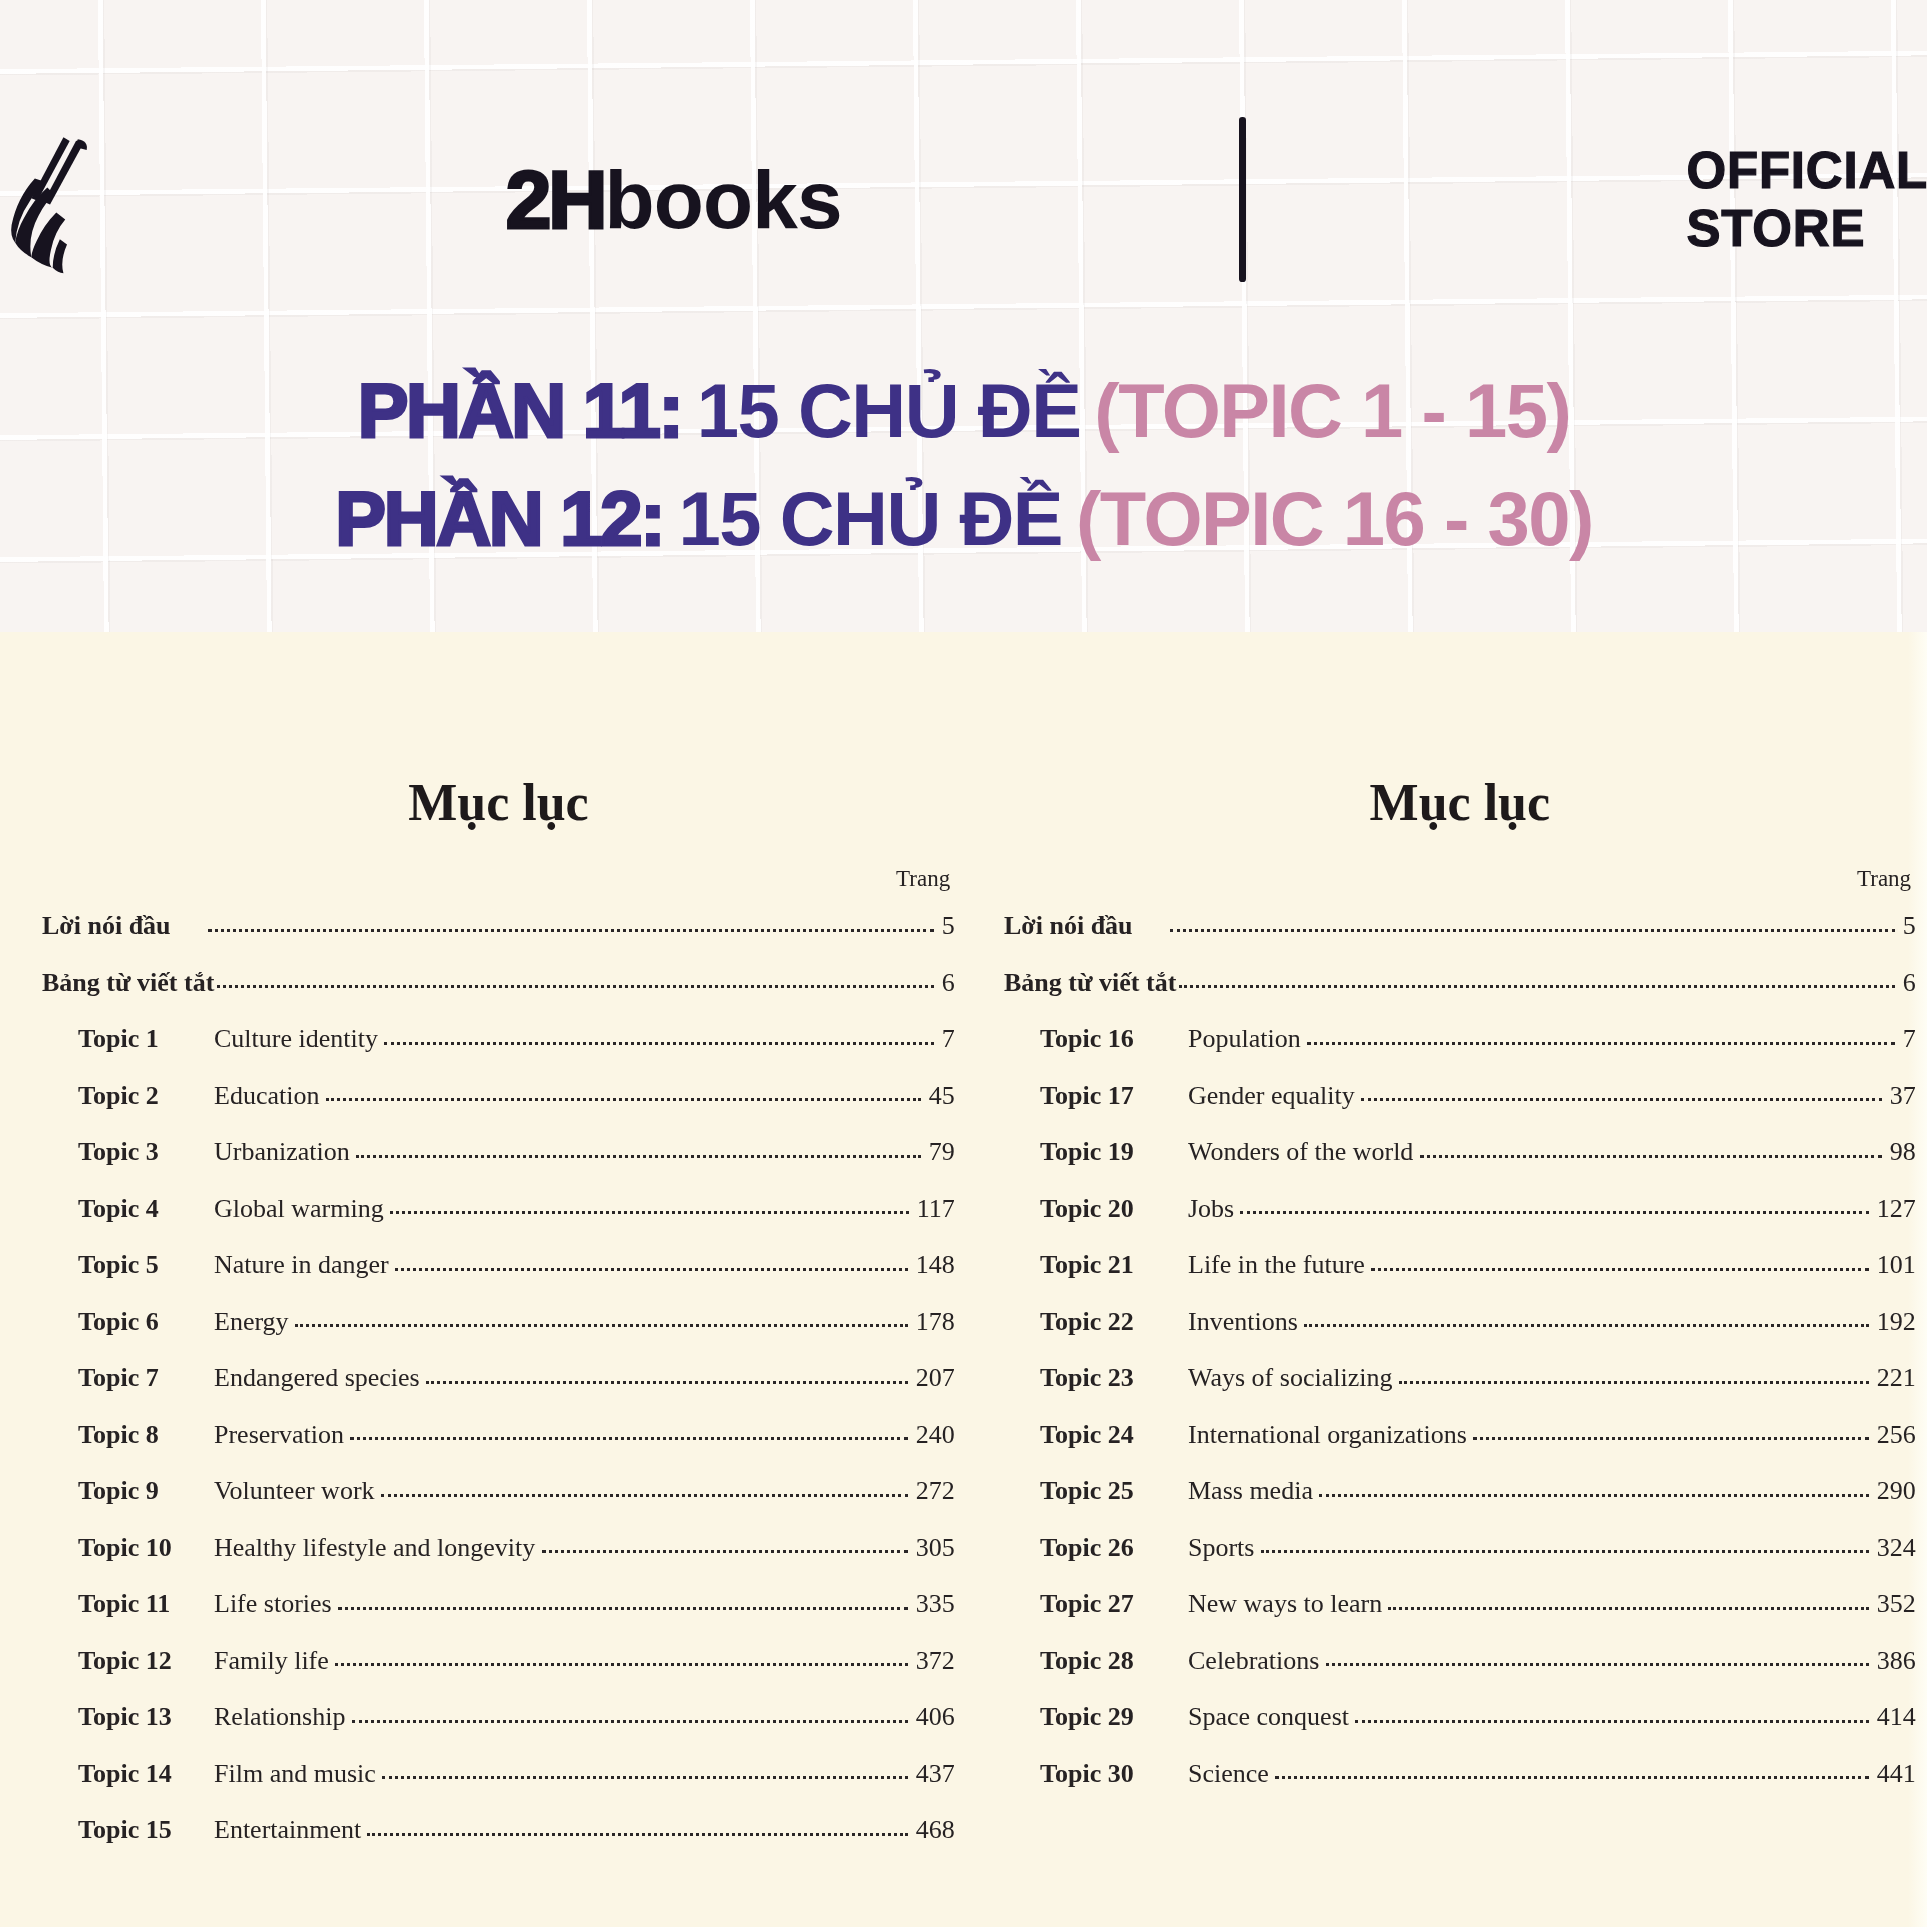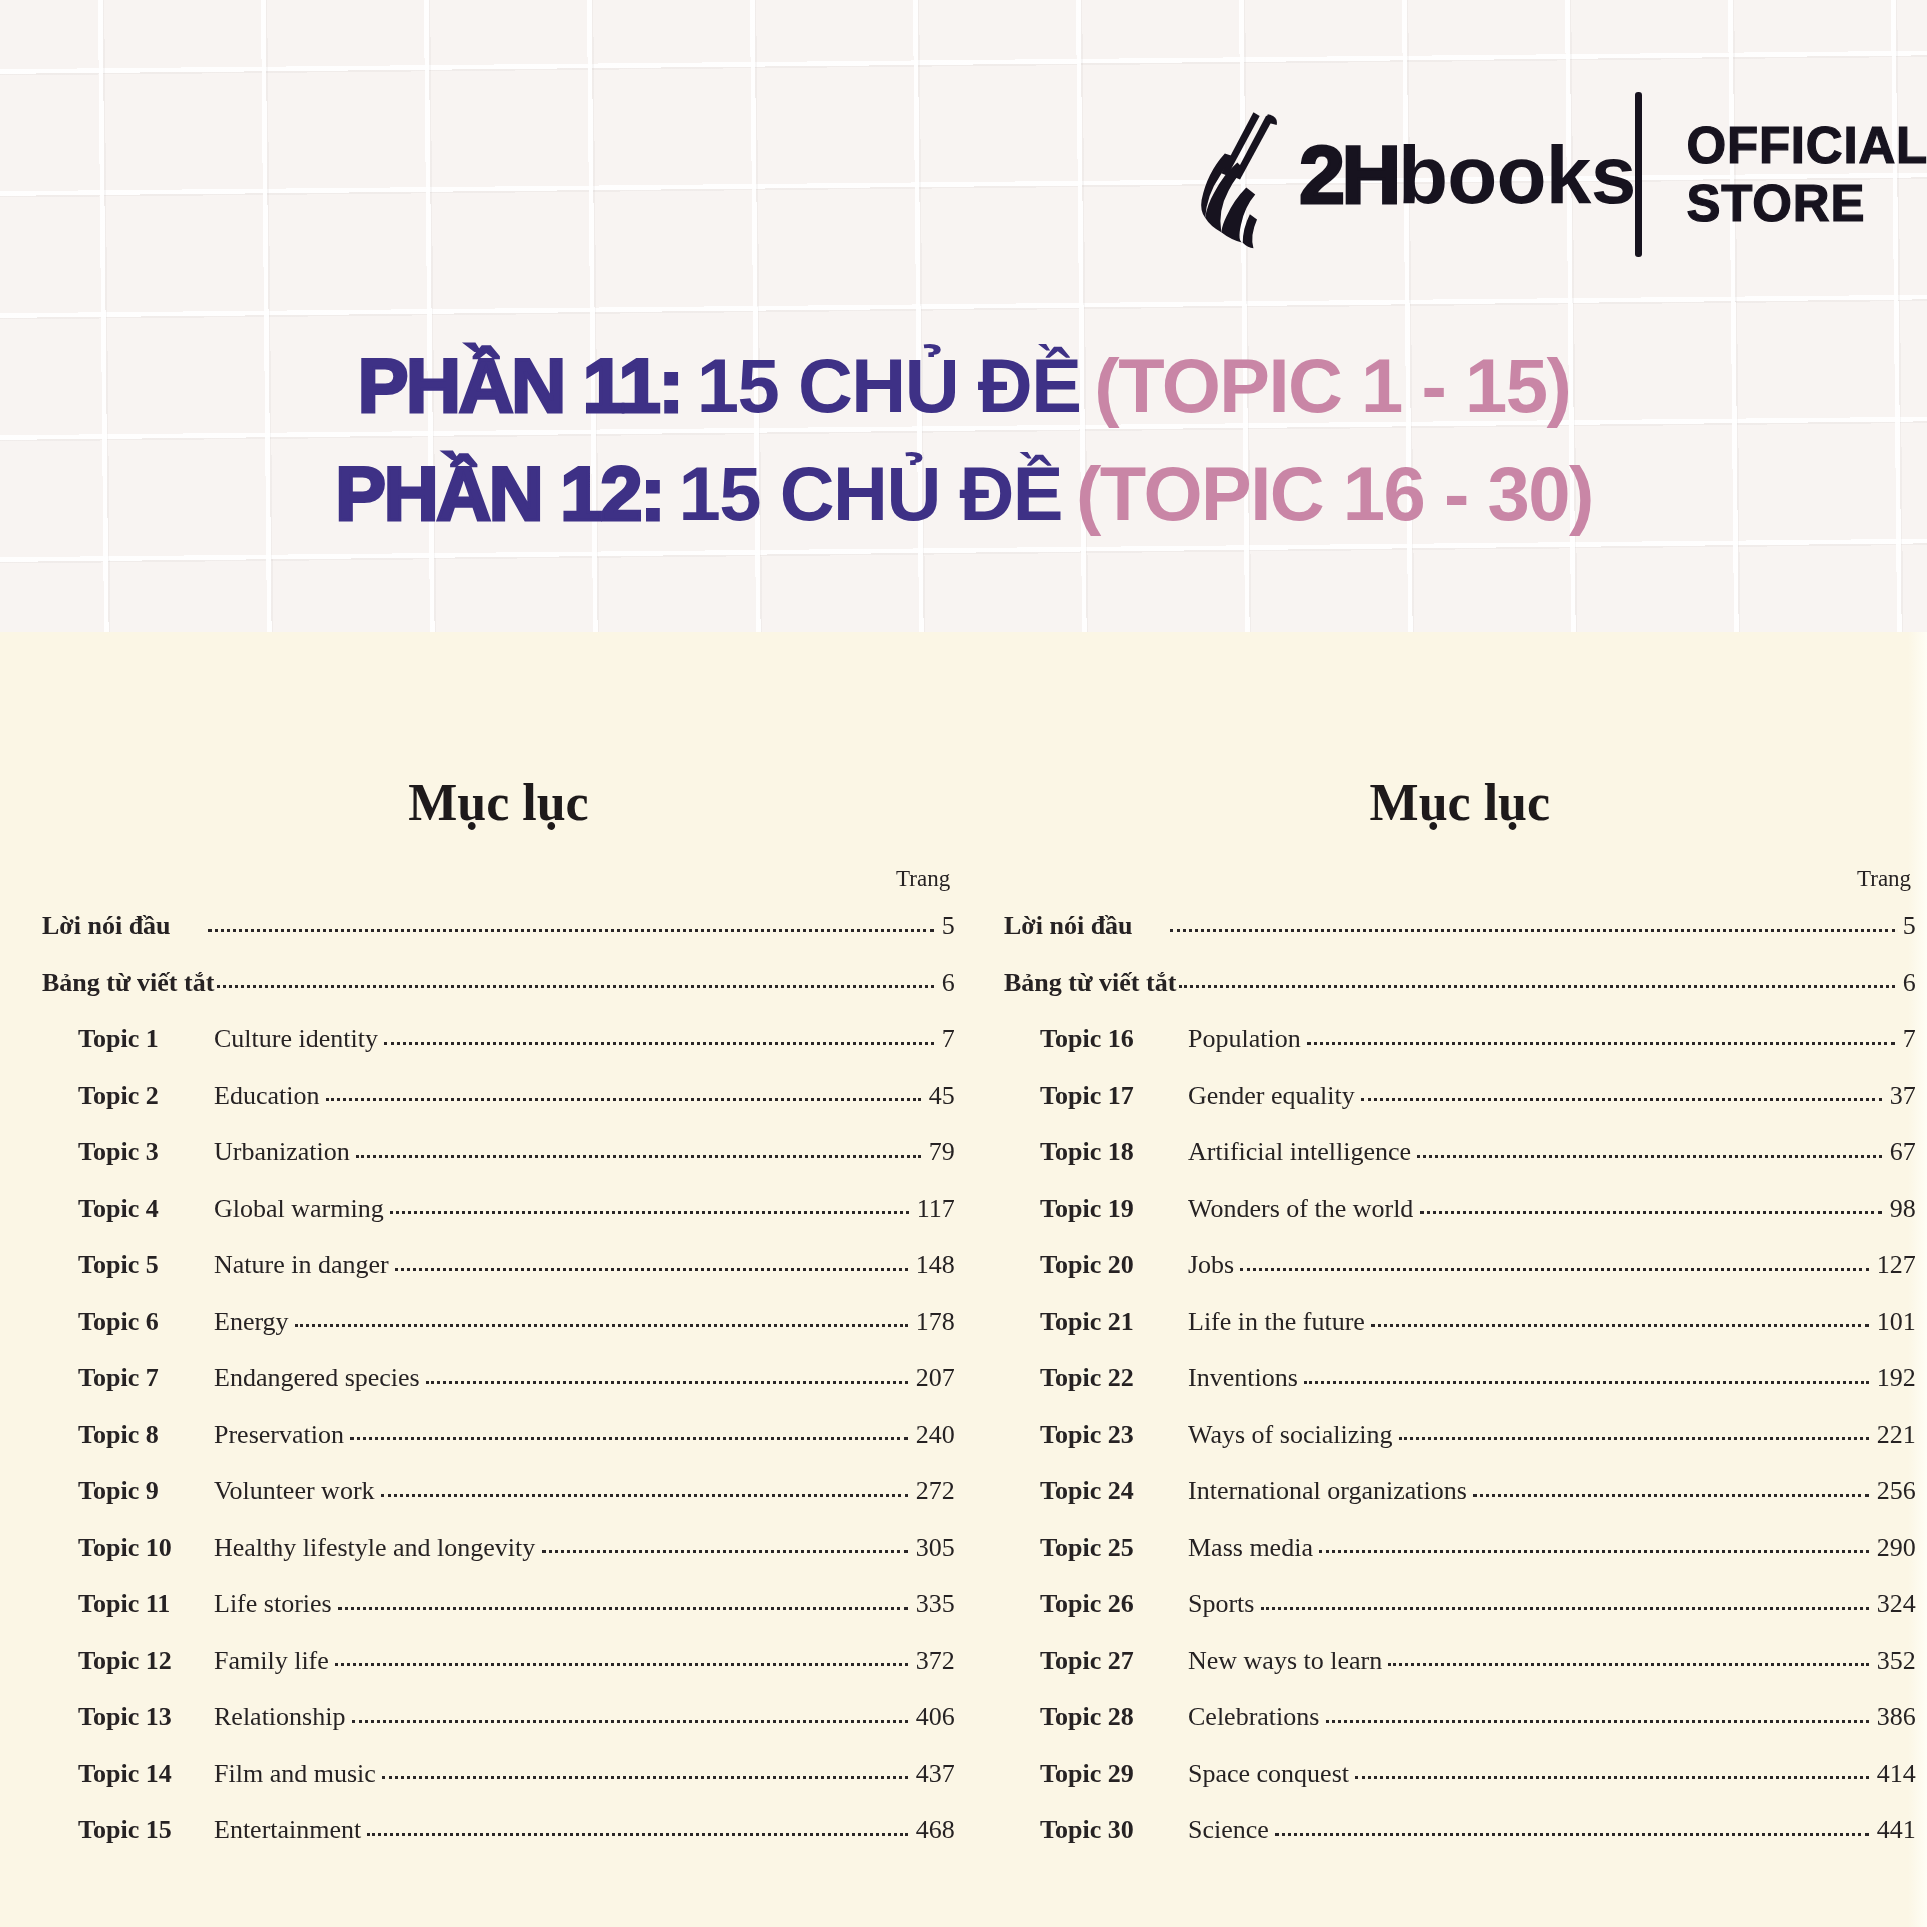--- a/index.html
+++ b/index.html
@@ -22,22 +22,22 @@
     transform:rotate(-0.55deg);
     background-image:
       repeating-linear-gradient(to right,
         rgba(255,255,255,.95) 0 4.6px, rgba(120,110,110,.06) 4.6px 6.2px, rgba(255,255,255,0) 6.2px 163px),
       repeating-linear-gradient(to bottom,
         rgba(255,255,255,.95) 0 4.6px, rgba(120,110,110,.06) 4.6px 6.2px, rgba(255,255,255,0) 6.2px 122px);
   }
   .top-content{position:relative;z-index:1;}
   
   .logo-row{
-    display:flex;align-items:center;justify-content:flex-end;
-    padding-top:86px;height:177px;
+    display:flex;align-items:center;justify-content:space-between;
+    padding-top:111px;height:177px;
   }
   .book-icon{width:109px;height:143px;flex:0 0 auto;margin-top:7.7px;}
   .brand{
     display:flex;align-items:baseline;
     font-size:82px;line-height:1;color:#17131f;
     letter-spacing:-1.5px;white-space:nowrap;
   }
   .brand .b2h{font-weight:700;-webkit-text-stroke:3.1px #17131f;letter-spacing:-3.1px;}
   .brand .bbooks{font-weight:700;letter-spacing:-0.8px;}
   .logo-sep{width:7px;height:165px;background:#17131f;border-radius:3.1px;}
@@ -263,26 +263,20 @@
     <span class="dots"></span>
     <span class="pg">7</span>
   </div>
         <div class="row">
     <span class="lbl">Topic 17</span>
     <span class="ttl">Gender equality</span>
     <span class="dots"></span>
     <span class="pg">37</span>
   </div>
         <div class="row">
-    <span class="lbl">Topic 18</span>
-    <span class="ttl">Artificial intelligence</span>
-    <span class="dots"></span>
-    <span class="pg">67</span>
-  </div>
-        <div class="row">
     <span class="lbl">Topic 19</span>
     <span class="ttl">Wonders of the world</span>
     <span class="dots"></span>
     <span class="pg">98</span>
   </div>
         <div class="row">
     <span class="lbl">Topic 20</span>
     <span class="ttl">Jobs</span>
     <span class="dots"></span>
     <span class="pg">127</span>

